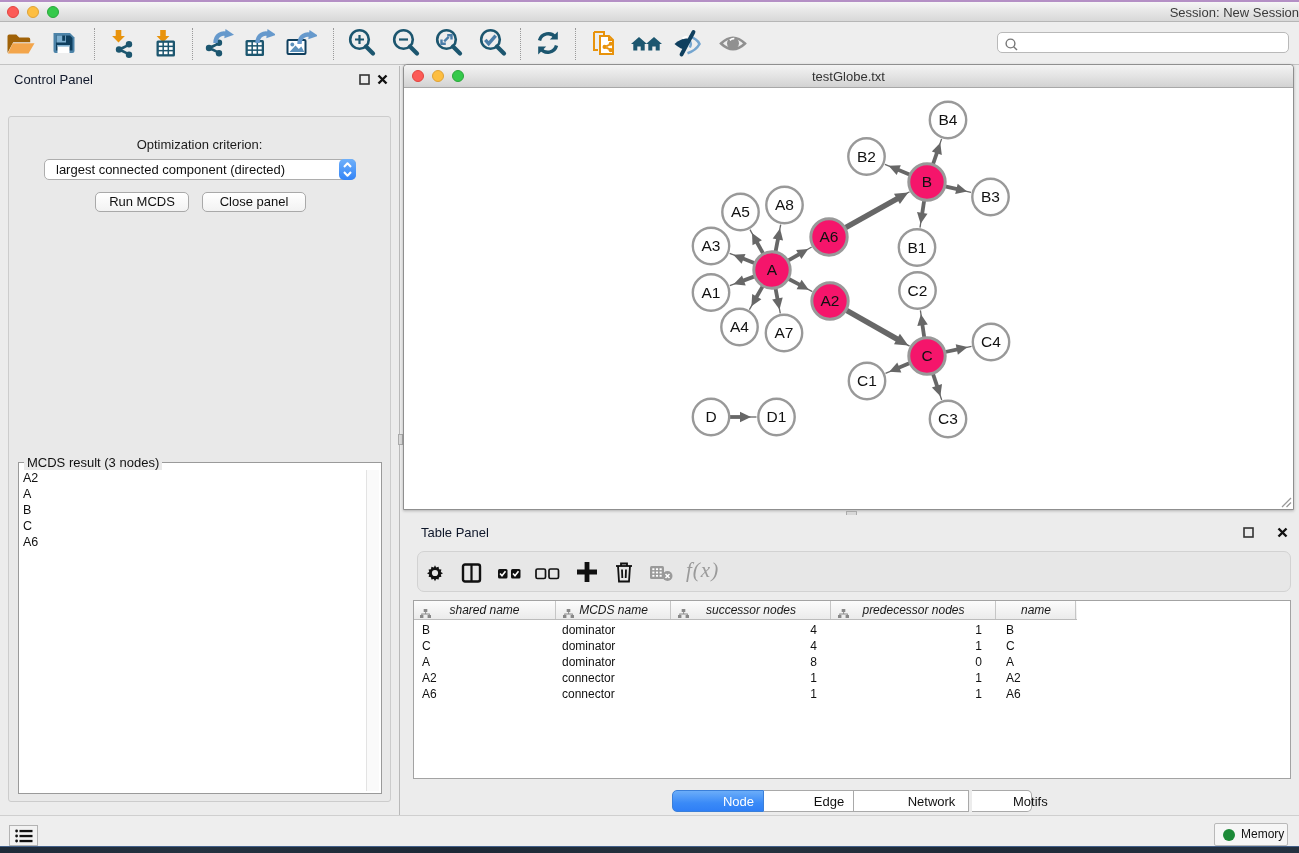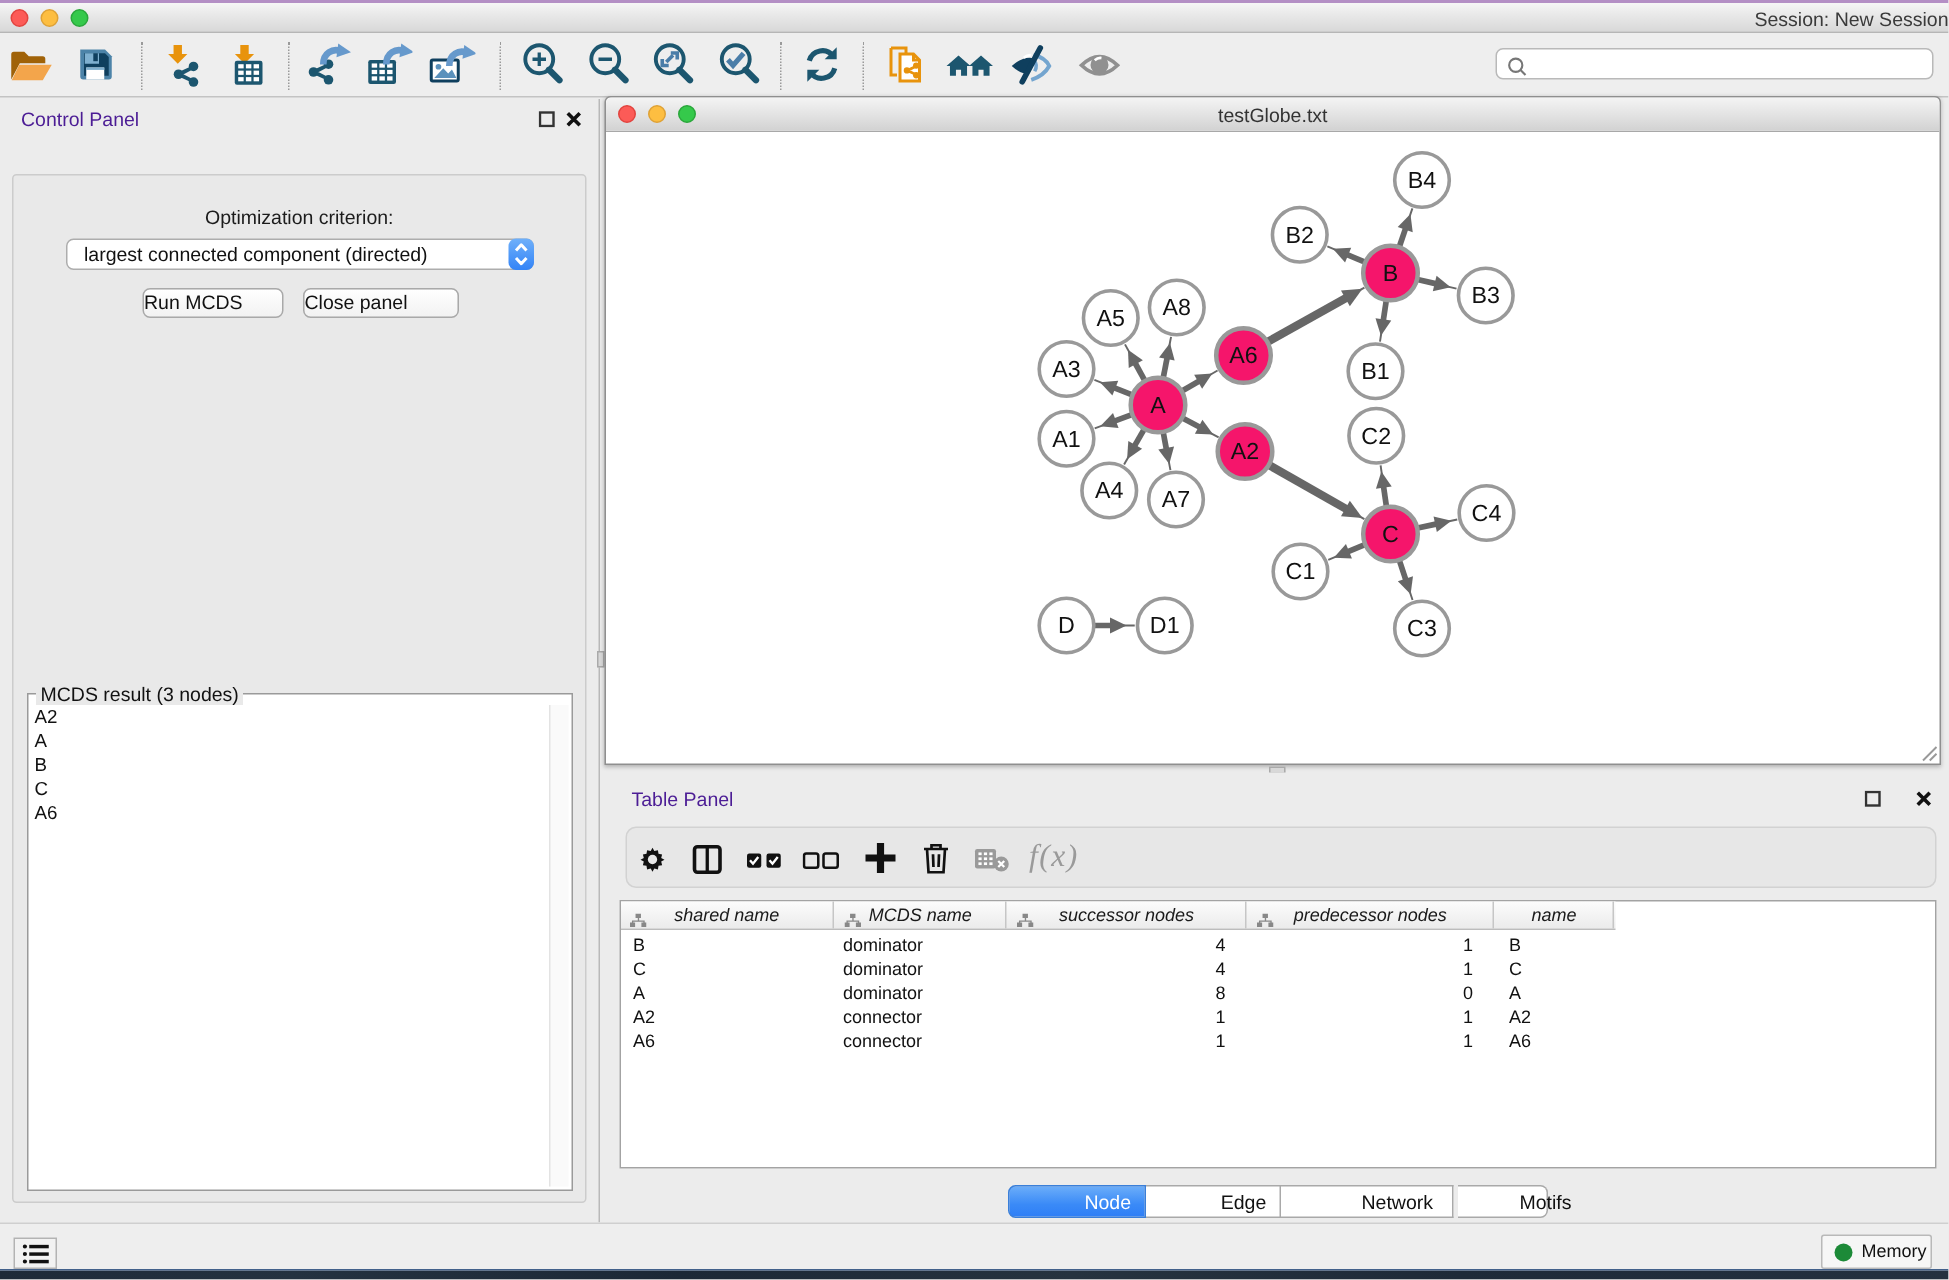--- a/index.html
+++ b/index.html
@@ -7,35 +7,35 @@
 .tl { position:absolute; border-radius:50%; border:1px solid; }
 .vsep { position:absolute; top:6px; height:32px; width:0; border-left:1px dotted #9a9a9a; }
 .ticon { position:absolute; }
 #titlebar { left:0; top:2px; width:1299px; height:20px;
   background:linear-gradient(#f6f6f6,#e9e9e9 40%,#d8d8d8); border-bottom:1px solid #b6b6b6; }
 #titlebar .t { text-align:right; font-size:13px; color:#3a3a3a; line-height:21px; }
 #toolbar { left:0; top:22px; width:1299px; height:43px; background:#eeeeee; border-bottom:1px solid #c3c3c3; }
 #search { position:absolute; left:997px; top:10px; width:292px; height:21px; background:#fff;
   border:1px solid #b9b9b9; border-radius:5px; }
 #leftpanel { left:0; top:66px; width:400px; height:749px; background:#ececec; border-right:1px solid #b9b9b9; }
-.paneltitle { position:absolute; font-size:13px; color:#4c1d95; }
+.paneltitle { position:absolute; font-size:13px; color:#0f172a; }
 .winbtn { position:absolute; font-size:12px; color:#222; }
 .tabs13 { position:absolute; font-size:13px; }
 .tabbtn { position:absolute; top:0; height:19px; background:#fff; border:1px solid #a9a9a9; border-left:none;
   color:#222; text-align:center; line-height:18px; }
 .tabsel { background:linear-gradient(#6badf9,#3a8af7 60%,#2f7ff6); color:#fff; border-color:#3a7fd9; }
 #cpinner { position:absolute; left:8px; top:50px; width:383px; height:686px; background:#e9e9e9;
   border:1px solid #cccccc; border-radius:3px; }
 #optlabel { position:absolute; left:0; top:20px; width:100%; text-align:center; font-size:13px; color:#1c1c1c; }
 #combo { position:absolute; left:35px; top:42px; width:312px; height:21px; background:#fff; border:1px solid #adadad;
   border-radius:5px; font-size:13px; color:#111; line-height:19px; padding-left:11px; }
 #combo .step { position:absolute; right:-1px; top:-1px; width:17px; height:21px; border-radius:5px;
   background:linear-gradient(#6fb0fa,#3384f7); }
 .btn { position:absolute; height:20px; background:linear-gradient(#ffffff,#f2f2f2); border:1px solid #a9a9a9;
-  border-radius:5px; font-size:13px; color:#111; line-height:18px; }
+  border-radius:5px; font-size:13px; color:#111; text-align:center; line-height:18px; }
 #fieldset { position:absolute; left:9px; top:345px; width:364px; height:332px; border:1px solid #9a9a9a; background:#fff; }
 #fieldset legend { position:absolute; left:5px; top:-8px; background:#e9e9e9; padding:0 3px; font-size:13px; color:#111; }
 #mcdslist { position:absolute; left:1px; top:7px; width:347px; bottom:1px; background:#fff; font-size:12.5px; color:#111; }
 #mcdslist div { height:16px; line-height:16px; padding-left:3px; }
 #scrolltrack { position:absolute; right:2px; top:7px; width:13px; bottom:2px; background:#fafafa; border-left:1px solid #e3e3e3; }
 #netwin { left:403px; top:64px; width:891px; height:446px; background:#fff; border:1px solid #8f8f8f;
   border-radius:4px 4px 0 0; box-shadow:0 1px 3px rgba(0,0,0,0.25); }
 #nettitle { position:absolute; left:0; top:0; width:100%; height:23px;
   background:linear-gradient(#f4f4f4,#e2e2e2 55%,#d2d2d2); border-bottom:1px solid #a8a8a8; border-radius:4px 4px 0 0; }
 #nettitle .t { text-align:center; font-size:13px; color:#333; line-height:23px; }

